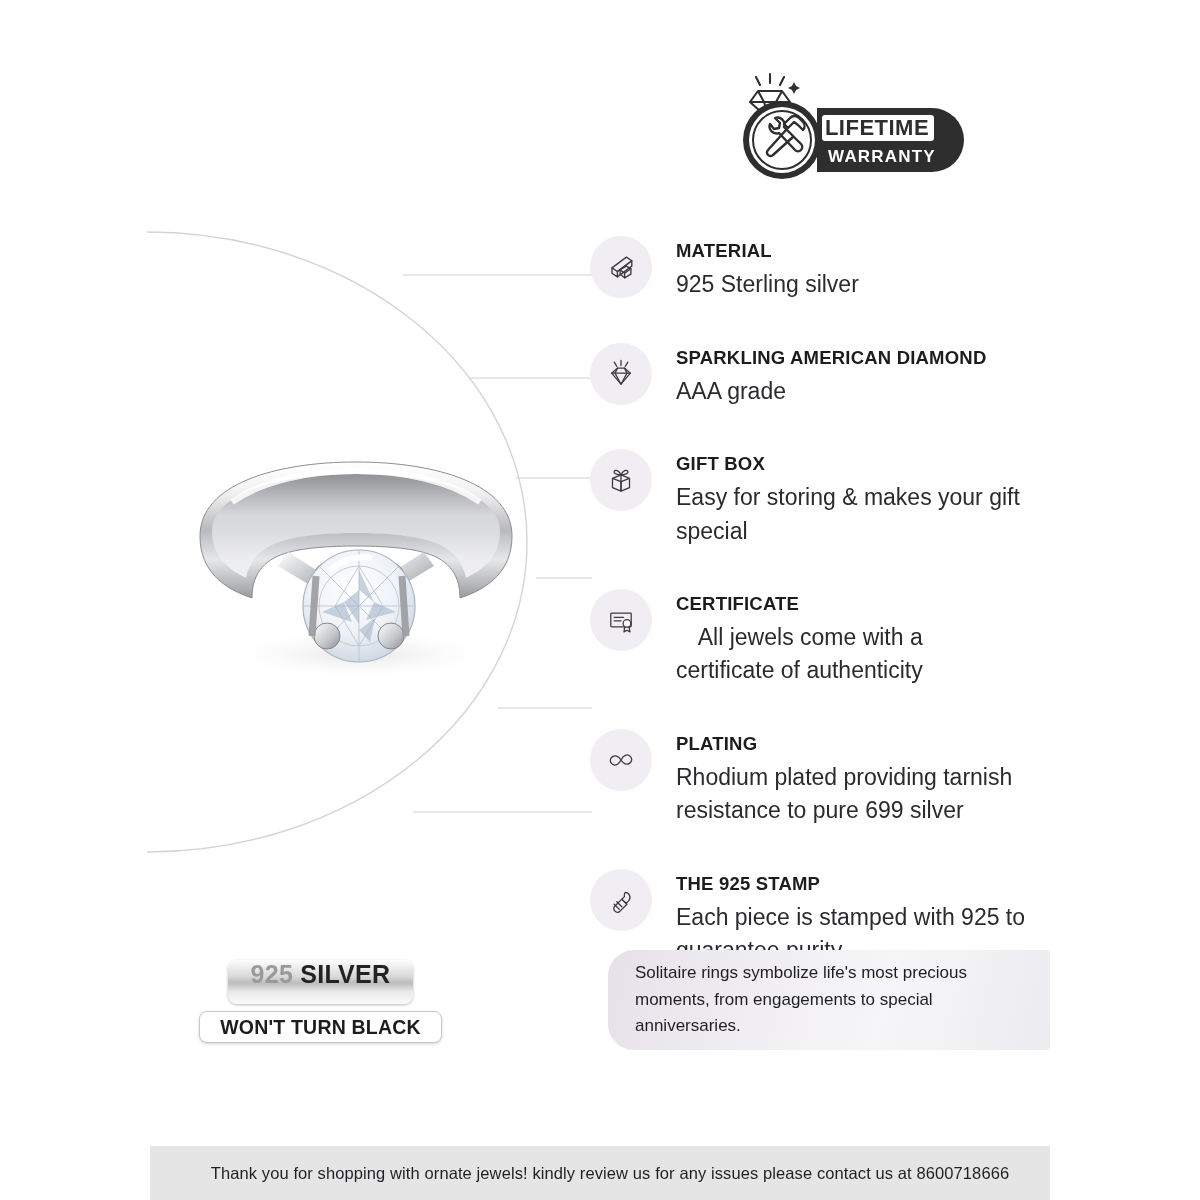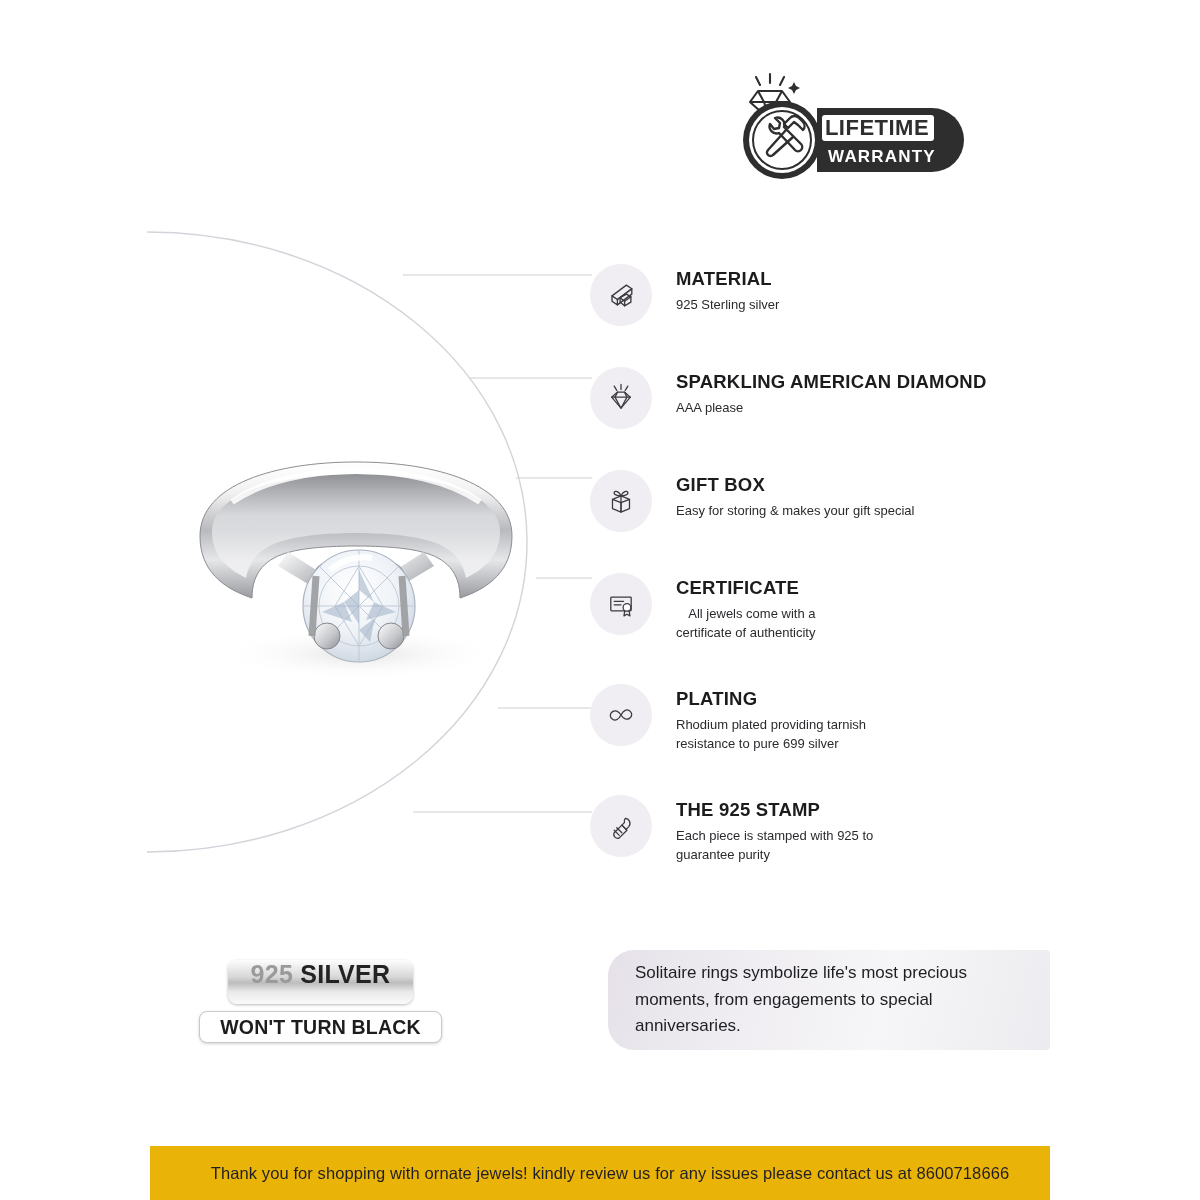--- a/index.html
+++ b/index.html
@@ -15,32 +15,32 @@
   .warranty-badge { position: absolute; left: 722px; top: 62px; width: 250px; height: 125px; }
 
   
   .arc-wrap { position: absolute; left: 0; top: 0; width: 1200px; height: 1200px; pointer-events:none; }
 
   
   .ring-photo { position: absolute; left: 160px; top: 440px; width: 390px; height: 250px; }
 
   
   .features { position: absolute; left: 590px; top: 236px; width: 470px; }
-  .feature { position: relative; display: flex; align-items: flex-start; margin-top: 28px; }
+  .feature { position: relative; display: flex; align-items: flex-start; }
   .f-icon {
     flex: 0 0 auto; width: 62px; height: 62px; border-radius: 50%;
     background: #f0eef2; display: flex; align-items: center; justify-content: center;
   }
   .f-text { padding-left: 24px; padding-top: 4px; }
   .f-title {
     font-size: 18.5px; font-weight: bold; color: #1c1c1e;
     letter-spacing: .2px; line-height: 1.2; white-space: nowrap;
   }
   .f-desc {
-    font-size: 13px; color: #2b2b2f; line-height: 1.45; margin-top: 6px;
+    font-size: 23px; color: #2b2b2f; line-height: 1.45; margin-top: 6px;
     font-family: "Liberation Sans", sans-serif;
   }
 
   
   .silver-badge {
     position: absolute; left: 228px; top: 960px; width: 185px; height: 44px;
     border-radius: 9px;
     background: linear-gradient(180deg,#fdfdfd 0%,#d8d8d8 38%,#bcbcbc 52%,#e9e9e9 72%,#fafafa 100%);
     box-shadow: 0 1px 3px rgba(0,0,0,.28);
     display: flex; justify-content: center;
@@ -64,21 +64,21 @@
     display: flex; align-items: center;
   }
   .note-text {
     padding-left: 27px; padding-right: 18px;
     font-size: 17px; line-height: 1.55; color: #1f1f23;
   }
 
   
   .footer-bar {
     position: absolute; left: 150px; top: 1146px; width: 900px; height: 54px;
-    background: #eab308; display: flex; align-items: center; justify-content: center; padding-left: 20px;
+    background: #e5e5e5; display: flex; align-items: center; justify-content: center; padding-left: 20px;
   }
   .footer-text { font-size: 16.5px; color: #201f24; letter-spacing: .1px; }
 </style>
 </head>
 <body>
 
 <div class="page">
 
   <svg class="arc-wrap" viewBox="0 0 1200 1200" width="1200" height="1200">
 
@@ -229,21 +229,21 @@
       <div class="f-icon">
         <svg viewBox="0 0 40 40" width="34" height="34" fill="none" stroke="#3a3a40" stroke-width="1.5" stroke-linejoin="round" stroke-linecap="round">
           <path d="M9 19 L16 13 L24 13 L31 19 L20 32 Z"></path>
           <path d="M16 13 L13 19 L20 32 L27 19 L24 13"></path>
           <path d="M9 19 L31 19"></path>
           <path d="M20 4 L20 10 M12 6 L15 11 M28 6 L25 11"></path>
         </svg>
       </div>
       <div class="f-text">
         <div class="f-title">SPARKLING AMERICAN DIAMOND</div>
-        <div class="f-desc">AAA please</div>
+        <div class="f-desc">AAA grade</div>
       </div>
     </div>
 
     <div class="feature" style="margin-bottom:41px;">
       <div class="f-icon">
         <svg viewBox="0 0 40 40" width="34" height="34" fill="none" stroke="#3a3a40" stroke-width="1.5" stroke-linejoin="round" stroke-linecap="round">
           <path d="M10 18 L20 14 L30 18 L20 22 Z"></path>
           <path d="M10 18 L10 29 L20 33 L20 22"></path>
           <path d="M20 22 L20 33 L30 29 L30 18"></path>
           <path d="M20 14 L20 22"></path>

